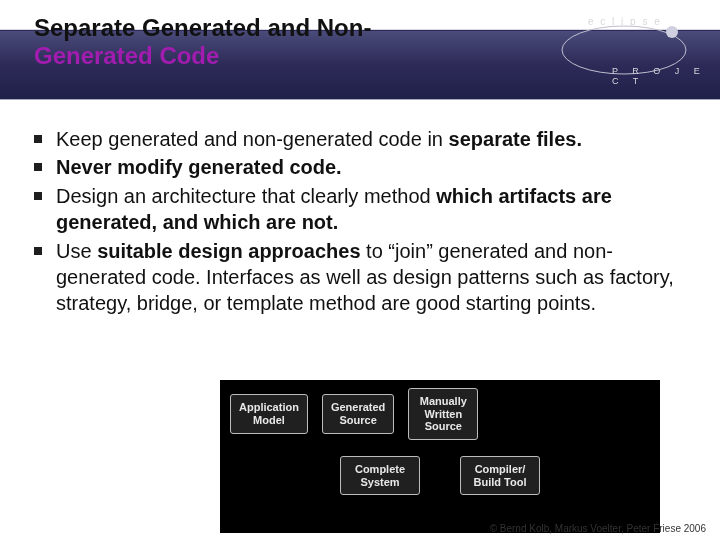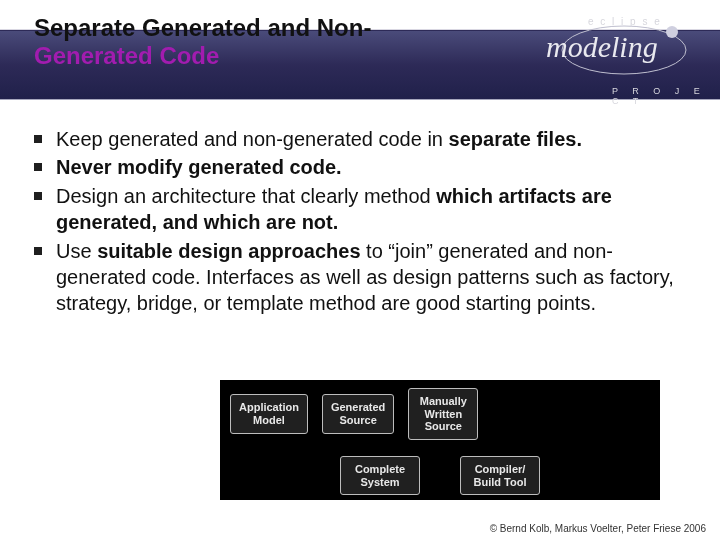--- a/index.html
+++ b/index.html
@@ -59,21 +59,21 @@
   }
   .logo svg { position:absolute; top:4px; left:18px; }
   .logo .eclipse-txt { position:absolute; top:8px; left:52px; letter-spacing:2px; font-size:10px; }
   .logo .modeling-txt {
     position:absolute; top:22px; left:10px;
     font-family: Georgia, "Times New Roman", serif;
     font-style: italic;
     font-size: 30px;
     color:#e9e9ef;
   }
-  .logo .project-txt { position:absolute; top:58px; left:76px; letter-spacing:6px; font-size:9px;margin-top:20px; }
+  .logo .project-txt { position:absolute; top:58px; left:76px; letter-spacing:6px; font-size:9px; }
 
   .content {
     padding: 16px 34px 0 34px;
   }
   ul.bullets {
     list-style: none;
     font-size: 20px;
     line-height: 1.32;
   }
   ul.bullets li {
@@ -90,21 +90,21 @@
     height: 8px;
     background: #1f1f1f;
   }
   .b { font-weight: 700; }
 
   .diagram {
     position: absolute;
     left: 220px;
     top: 380px;
     width: 440px;
-    height: 120px;
+    height: 153px;
     background: #000;
     padding: 8px 10px;
     display: flex;
     flex-direction: column;
     gap: 16px;
     font-size: 11px;
     color: #e8e8e8;
   }
   .diagram-row {
     display: flex;
@@ -141,21 +141,20 @@
   <div class="title">
     <span>Separate Generated and Non-</span><br>
     <span class="line2">Generated Code</span>
   </div>
   <div class="logo">
     <svg width="150" height="80">
       <ellipse cx="70" cy="38" rx="62" ry="24" fill="none" stroke="#bfbfcf" stroke-width="1"></ellipse>
       <circle cx="118" cy="20" r="6" fill="#cfcfdf"></circle>
     </svg>
     <div class="eclipse-txt">e c l i p s e</div>
-    <div class="modeling-txt">modeling</div>
     <div class="project-txt">P R O J E C T</div>
   </div>
 </div>
 
 <div class="content">
   <ul class="bullets">
     <li>
       <span>Keep generated and non-generated code in </span><span class="b">separate files.</span>
     </li>
     <li>

